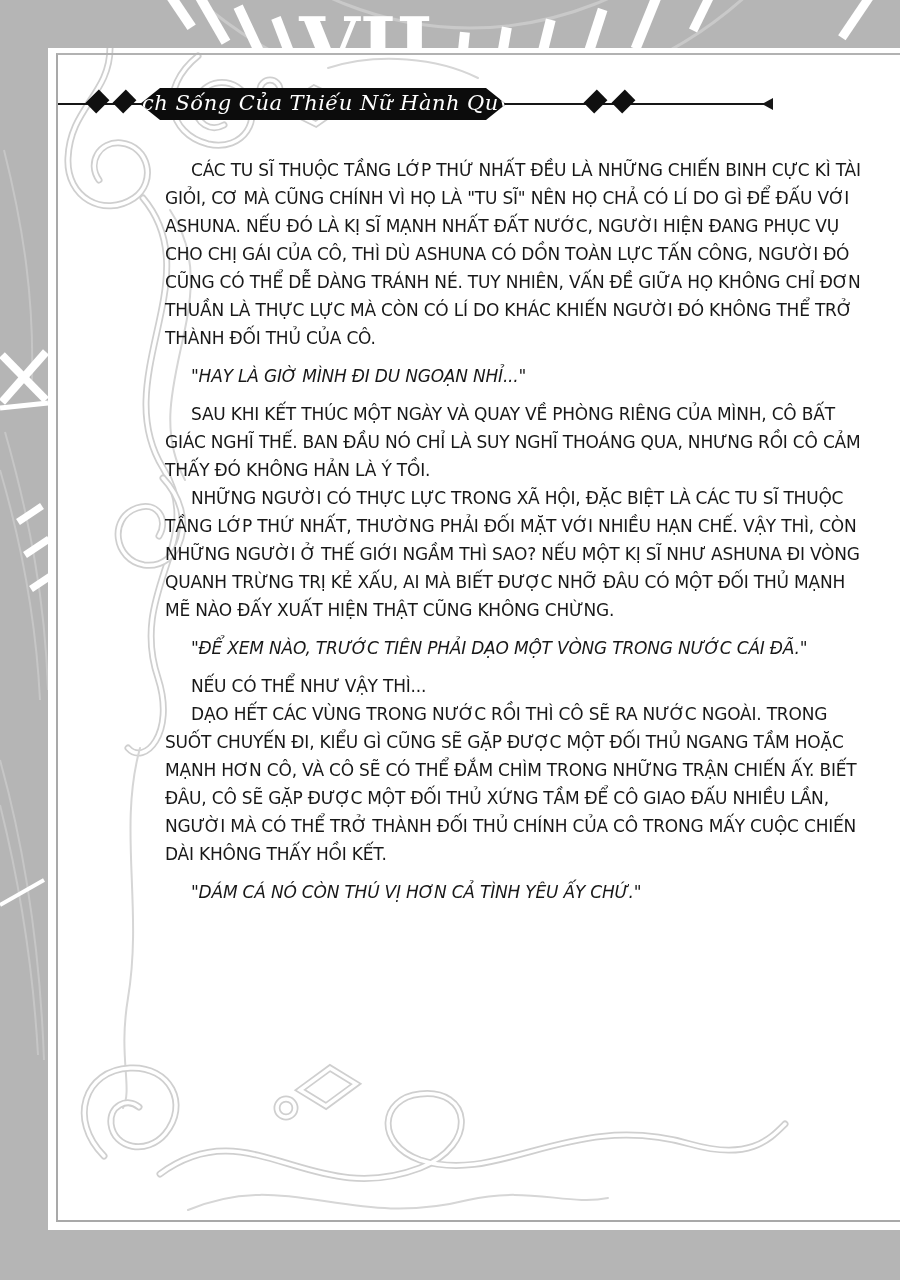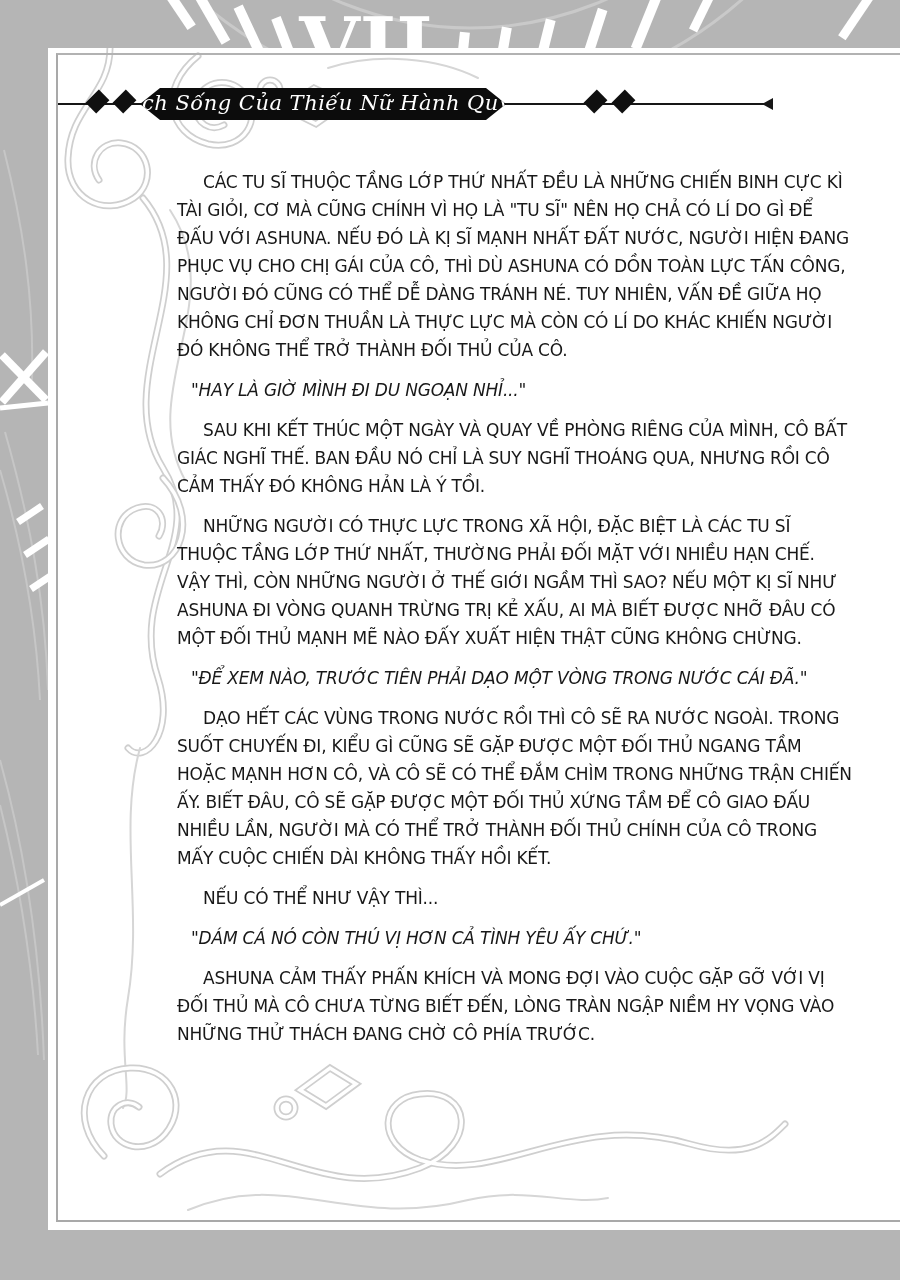--- a/index.html
+++ b/index.html
@@ -57,21 +57,21 @@
     color:#ffffff;
     font-family:"DejaVu Serif", serif;font-style:italic;
     font-size:21px;letter-spacing:0.5px;white-space:nowrap;
     padding-bottom:2px;
   }
   
   .content{
     position:absolute;left:117px;top:108px;width:700px;z-index:1;
   }
   .para{
-    margin:12px;color:#181818;
+    margin:0;color:#181818;
     font-size:17px;line-height:28px;letter-spacing:-0.2px;
   }
   .para.normal{text-indent:26px;}
   .para.quote{
     font-style:italic;margin:10px 0;padding-left:26px;text-indent:0;
   }
 </style>
 </head>
 <body>
 
@@ -183,19 +183,18 @@
     <span class="diamond d3"></span>
     <span class="diamond d4"></span>
   </div>
 
   <div class="content">
       <p class="para normal">CÁC TU SĨ THUỘC TẦNG LỚP THỨ NHẤT ĐỀU LÀ NHỮNG CHIẾN BINH CỰC KÌ TÀI GIỎI, CƠ MÀ CŨNG CHÍNH VÌ HỌ LÀ "TU SĨ" NÊN HỌ CHẢ CÓ LÍ DO GÌ ĐỂ ĐẤU VỚI ASHUNA. NẾU ĐÓ LÀ KỊ SĨ MẠNH NHẤT ĐẤT NƯỚC, NGƯỜI HIỆN ĐANG PHỤC VỤ CHO CHỊ GÁI CỦA CÔ, THÌ DÙ ASHUNA CÓ DỒN TOÀN LỰC TẤN CÔNG, NGƯỜI ĐÓ CŨNG CÓ THỂ DỄ DÀNG TRÁNH NÉ. TUY NHIÊN, VẤN ĐỀ GIỮA HỌ KHÔNG CHỈ ĐƠN THUẦN LÀ THỰC LỰC MÀ CÒN CÓ LÍ DO KHÁC KHIẾN NGƯỜI ĐÓ KHÔNG THỂ TRỞ THÀNH ĐỐI THỦ CỦA CÔ.</p>
       <p class="para quote">"HAY LÀ GIỜ MÌNH ĐI DU NGOẠN NHỈ..."</p>
       <p class="para normal">SAU KHI KẾT THÚC MỘT NGÀY VÀ QUAY VỀ PHÒNG RIÊNG CỦA MÌNH, CÔ BẤT GIÁC NGHĨ THẾ. BAN ĐẦU NÓ CHỈ LÀ SUY NGHĨ THOÁNG QUA, NHƯNG RỒI CÔ CẢM THẤY ĐÓ KHÔNG HẢN LÀ Ý TỒI.</p>
       <p class="para normal">NHỮNG NGƯỜI CÓ THỰC LỰC TRONG XÃ HỘI, ĐẶC BIỆT LÀ CÁC TU SĨ THUỘC TẦNG LỚP THỨ NHẤT, THƯỜNG PHẢI ĐỐI MẶT VỚI NHIỀU HẠN CHẾ. VẬY THÌ, CÒN NHỮNG NGƯỜI Ở THẾ GIỚI NGẦM THÌ SAO? NẾU MỘT KỊ SĨ NHƯ ASHUNA ĐI VÒNG QUANH TRỪNG TRỊ KẺ XẤU, AI MÀ BIẾT ĐƯỢC NHỠ ĐÂU CÓ MỘT ĐỐI THỦ MẠNH MẼ NÀO ĐẤY XUẤT HIỆN THẬT CŨNG KHÔNG CHỪNG.</p>
       <p class="para quote">"ĐỂ XEM NÀO, TRƯỚC TIÊN PHẢI DẠO MỘT VÒNG TRONG NƯỚC CÁI ĐÃ."</p>
+      <p class="para normal">NẾU CÓ THỂ NHƯ VẬY THÌ...</p>
       <p class="para normal">DẠO HẾT CÁC VÙNG TRONG NƯỚC RỒI THÌ CÔ SẼ RA NƯỚC NGOÀI. TRONG SUỐT CHUYẾN ĐI, KIỂU GÌ CŨNG SẼ GẶP ĐƯỢC MỘT ĐỐI THỦ NGANG TẦM HOẶC MẠNH HƠN CÔ, VÀ CÔ SẼ CÓ THỂ ĐẮM CHÌM TRONG NHỮNG TRẬN CHIẾN ẤY. BIẾT ĐÂU, CÔ SẼ GẶP ĐƯỢC MỘT ĐỐI THỦ XỨNG TẦM ĐỂ CÔ GIAO ĐẤU NHIỀU LẦN, NGƯỜI MÀ CÓ THỂ TRỞ THÀNH ĐỐI THỦ CHÍNH CỦA CÔ TRONG MẤY CUỘC CHIẾN DÀI KHÔNG THẤY HỒI KẾT.</p>
-      <p class="para normal">NẾU CÓ THỂ NHƯ VẬY THÌ...</p>
       <p class="para quote">"DÁM CÁ NÓ CÒN THÚ VỊ HƠN CẢ TÌNH YÊU ẤY CHỨ."</p>
-      <p class="para normal">ASHUNA CẢM THẤY PHẤN KHÍCH VÀ MONG ĐỢI VÀO CUỘC GẶP GỠ VỚI VỊ ĐỐI THỦ MÀ CÔ CHƯA TỪNG BIẾT ĐẾN, LÒNG TRÀN NGẬP NIỀM HY VỌNG VÀO NHỮNG THỬ THÁCH ĐANG CHỜ CÔ PHÍA TRƯỚC.</p>
     </div>
 
 </div>
 
 </body></html>

